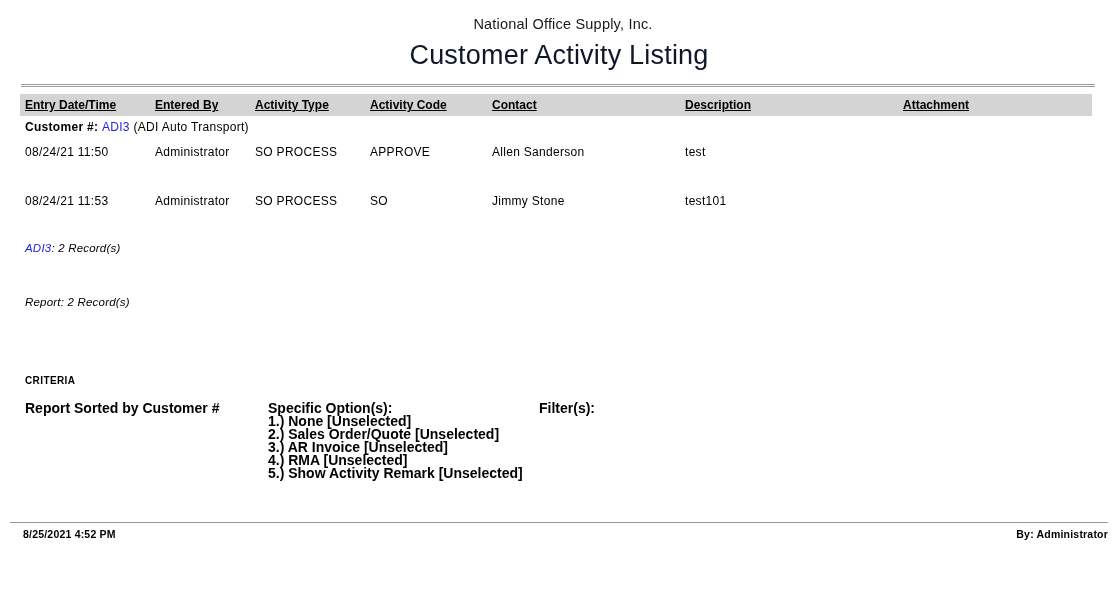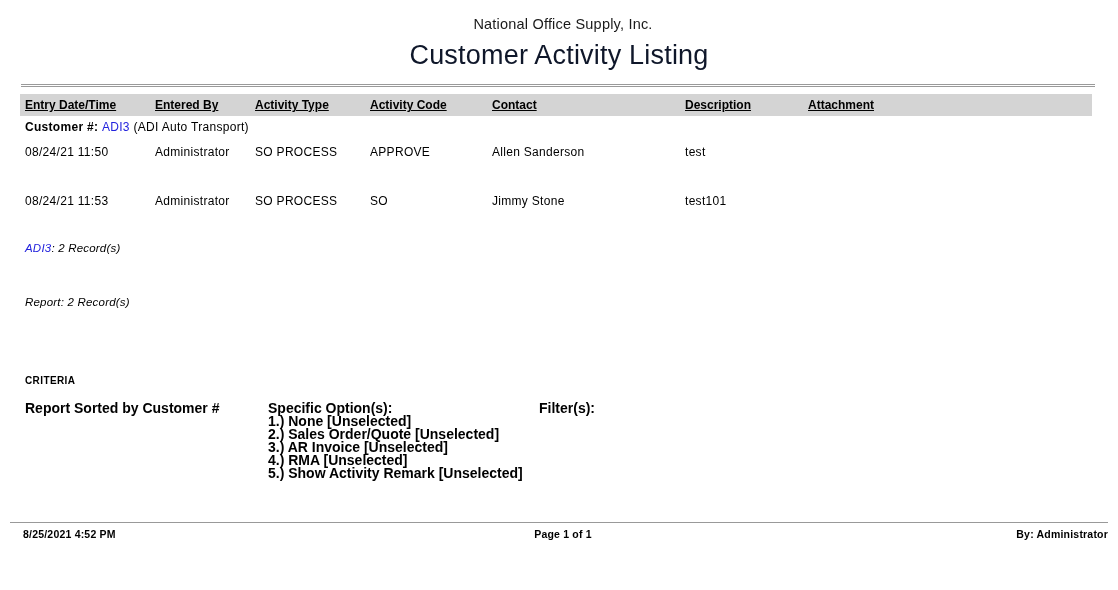--- a/index.html
+++ b/index.html
@@ -25,21 +25,21 @@
     position:absolute; top:94px; left:20px; width:1072px; height:22px;
     background:var(--header-bar);
     padding-left:42px;
   }
   .th {
     position:absolute; top:0; height:22px; line-height:22px;
     font-weight:bold; font-size:12px; text-decoration:underline;
     white-space:nowrap; color:#000; cursor:pointer;
   }
   .c1{left:5px;} .c2{left:135px;} .c3{left:235px;} .c4{left:350px;}
-  .c5{left:472px;} .c6{left:665px;text-align:center;} .c7{left:788px;}
+  .c5{left:472px;} .c6{left:665px;text-align:center;} .c7{left:883px;}
   .rowline {
     position:absolute; left:20px; width:1072px; height:16px; font-size:12px;
     letter-spacing:0.3px;
   }
   .cell { position:absolute; top:0; white-space:nowrap; }
   .group-line { top:120px; }
   .group-line .lbl { font-weight:bold; }
   .link { color:var(--link-blue); cursor:pointer; }
   .row1 { top:145px; }
   .row2 { top:194px; }
@@ -126,17 +126,16 @@
     <div>1.) None [Unselected]</div>
     <div>2.) Sales Order/Quote [Unselected]</div>
     <div>3.) AR Invoice [Unselected]</div>
     <div>4.) RMA [Unselected]</div>
     <div>5.) Show Activity Remark [Unselected]</div>
   </div>
 
   <div class="crit crit-filters">Filter(s):</div>
 
   <div class="footer-rule"></div>
-  <div class="footer-item f-center">Page 1 of 1</div>
   <div class="footer-item f-left">8/25/2021 4:52 PM</div>
   <div class="footer-item f-right">By: Administrator</div>
 
 </div>
 
 </body></html>

